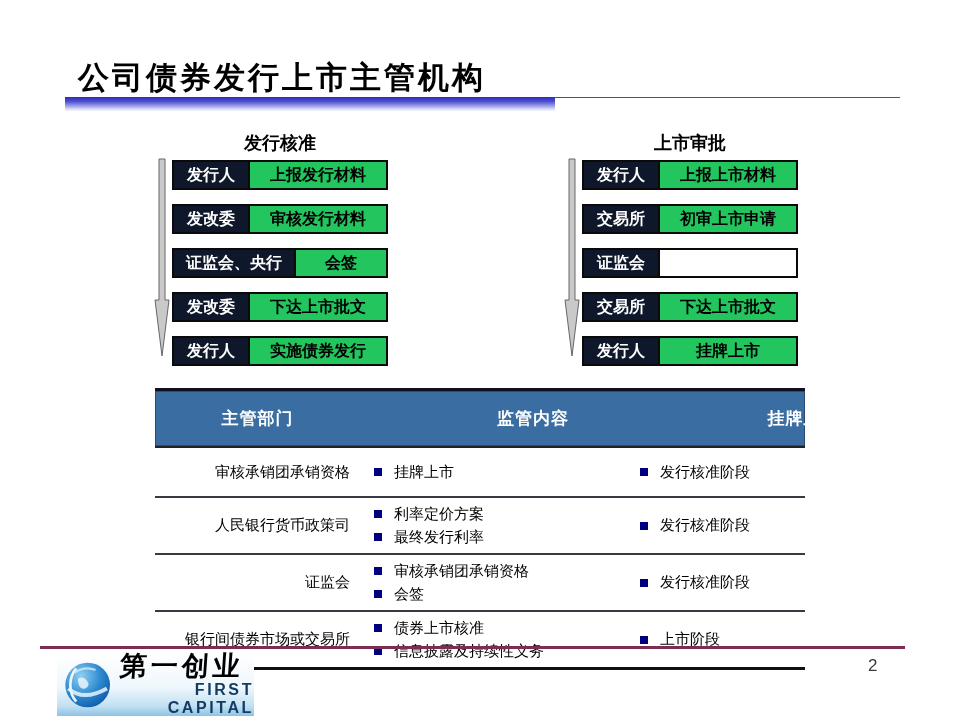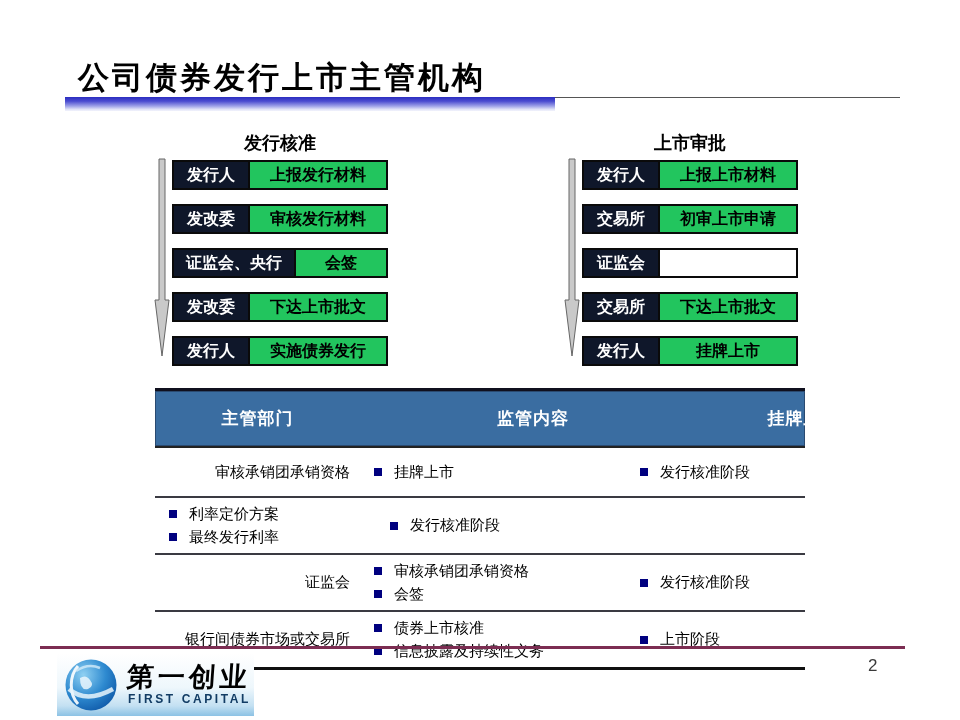--- a/index.html
+++ b/index.html
@@ -50,21 +50,21 @@
   .bullet-item { display:flex; align-items:center; line-height:1.5; }
   .sq { display:inline-block; width:8px; height:8px; background:#00007f; margin-right:12px; flex:0 0 8px; }
 
   
   .footer-line { position:absolute; left:40px; top:646px; width:865px; height:3px; background:#7c2d52; }
   .logo { position:absolute; left:57px; top:653px; width:197px; height:63px; display:flex; align-items:center;
           padding-left:7px; background:linear-gradient(180deg,#ffffff 0%,#eef7fc 55%,#c3e0f2 84%,#8cc2e4 100%); }
   .logo-text { margin-left:9px; }
   .logo-cn { font-size:27px; font-weight:bold; color:#000; font-family:"DejaVu Serif", serif;
              letter-spacing:4px; transform:skewX(-4deg); line-height:1; }
-  .logo-en { font-size:12px; font-weight:bold; color:#123c64; letter-spacing:2.6px; margin-top:2px; text-align:right; }
+  .logo-en { font-size:16px; font-weight:bold; color:#123c64; letter-spacing:2.6px; margin-top:2px; text-align:right; }
   .page-num { position:absolute; left:868px; top:656px; font-size:17px; color:#3a3a3a; }
 </style>
 </head>
 <body>
 
 <div class="slide">
 
   <div class="title">公司债券发行上市主管机构</div>
   <div class="title-bar"></div>
   <div class="title-line"></div>
@@ -141,20 +141,21 @@
       </div>
       <div class="td stage">
         <div class="bullet-item">
             <span class="sq"></span>
             <span>发行核准阶段</span>
           </div>
       </div>
     </div>
 
     <div class="t-row">
+      <div class="td dept">人民银行货币政策司</div>
       <div class="td content">
         <div class="bullet-item">
             <span class="sq"></span>
             <span>利率定价方案</span>
           </div>
         <div class="bullet-item">
             <span class="sq"></span>
             <span>最终发行利率</span>
           </div>
       </div>

